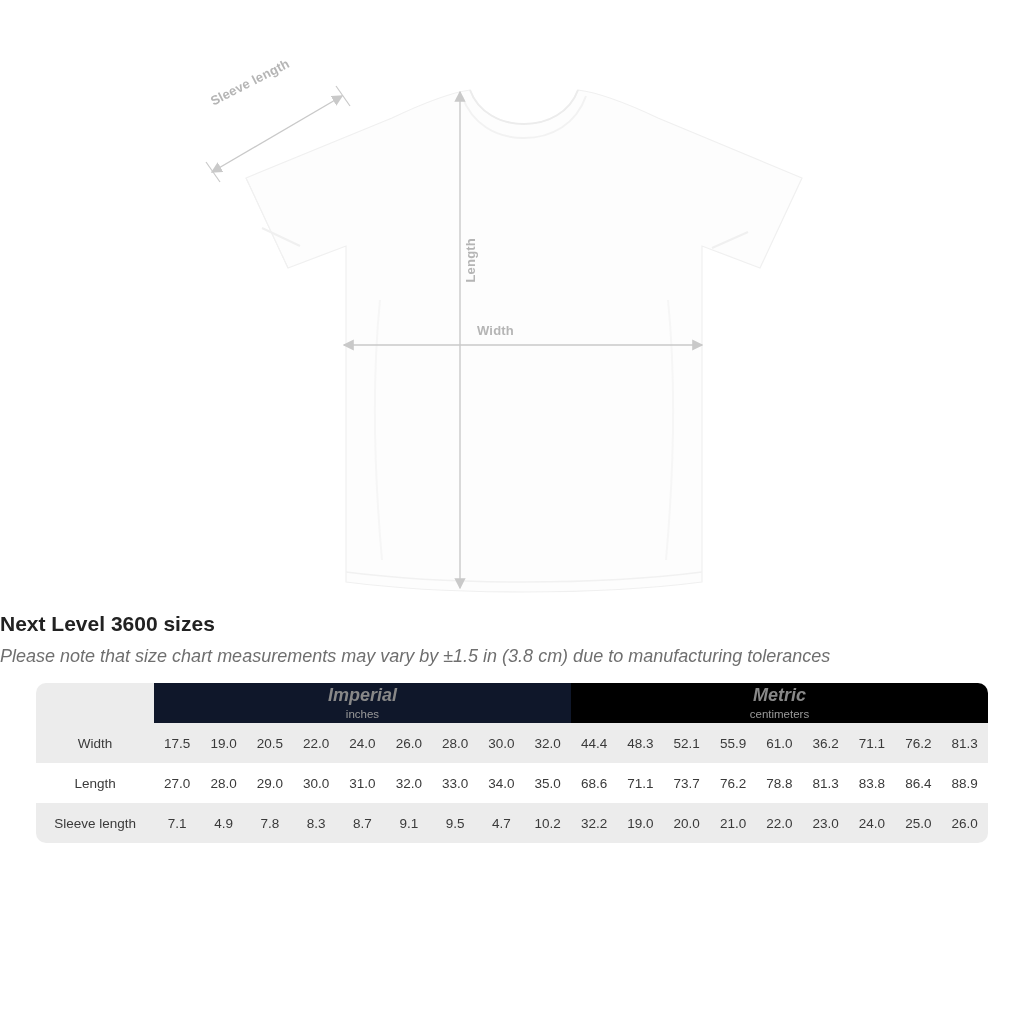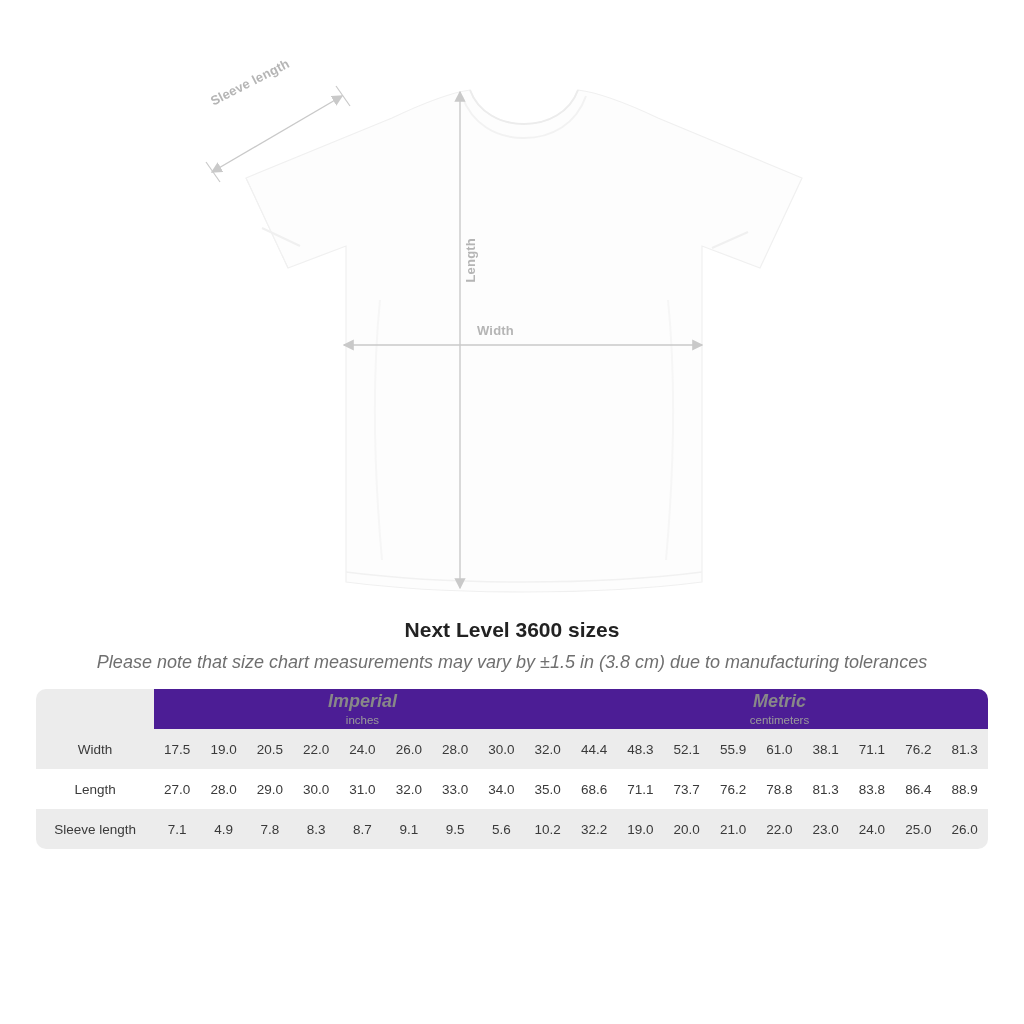--- a/index.html
+++ b/index.html
@@ -46,22 +46,21 @@
     writing-mode: vertical-rl;
     transform: rotate(180deg);
   }
   .label-width {
     left: 477px;
     top: 323px;
   }
 
   
   .title-block {
-    text-align: center;
-    margin-top: 8px;
+    margin-top: 2px;
   }
   .chart-title {
     font-size: 21px;
     font-weight: bold;
     color: #222;
     margin: 0 0 10px 0;
   }
   .chart-note {
     font-size: 18px;
     font-style: italic;
@@ -81,28 +80,28 @@
   table.size-table td,
   table.size-table th {
     text-align: center;
     font-size: 13.5px;
     color: #3a3a3a;
     height: 40px;
     padding: 0 2px;
     font-weight: normal;
   }
   .sys-head {
-    background: #4c1d95;
+    background: #0f172a;
   }
   .sys-head-first {
     background: #ececec;
     border-top-left-radius: 10px;
   }
   .sys-head-last {
-    background: #4c1d95;
+    background: #000000;
     border-top-right-radius: 10px;
   }
   .sys-name {
     font-size: 18px;
     font-style: italic;
     font-weight: bold;
     color: #888;
     line-height: 1.25;
   }
   .sys-unit {
@@ -244,21 +243,21 @@
         <td>24.0</td>
         <td>26.0</td>
         <td>28.0</td>
         <td>30.0</td>
         <td>32.0</td>
         <td>44.4</td>
         <td>48.3</td>
         <td>52.1</td>
         <td>55.9</td>
         <td>61.0</td>
-        <td>38.1</td>
+        <td>36.2</td>
         <td>71.1</td>
         <td>76.2</td>
         <td>81.3</td>
       </tr>
       <tr class="row-plain">
         <td class="row-label">Length</td>
         <td>27.0</td>
         <td>28.0</td>
         <td>29.0</td>
         <td>30.0</td>
@@ -279,21 +278,21 @@
       </tr>
       <tr class="row-zebra">
         <td class="row-label corner-bl">Sleeve length</td>
         <td>7.1</td>
         <td>4.9</td>
         <td>7.8</td>
         <td>8.3</td>
         <td>8.7</td>
         <td>9.1</td>
         <td>9.5</td>
-        <td>5.6</td>
+        <td>4.7</td>
         <td>10.2</td>
         <td>32.2</td>
         <td>19.0</td>
         <td>20.0</td>
         <td>21.0</td>
         <td>22.0</td>
         <td>23.0</td>
         <td>24.0</td>
         <td>25.0</td>
         <td class="corner-br">26.0</td>

